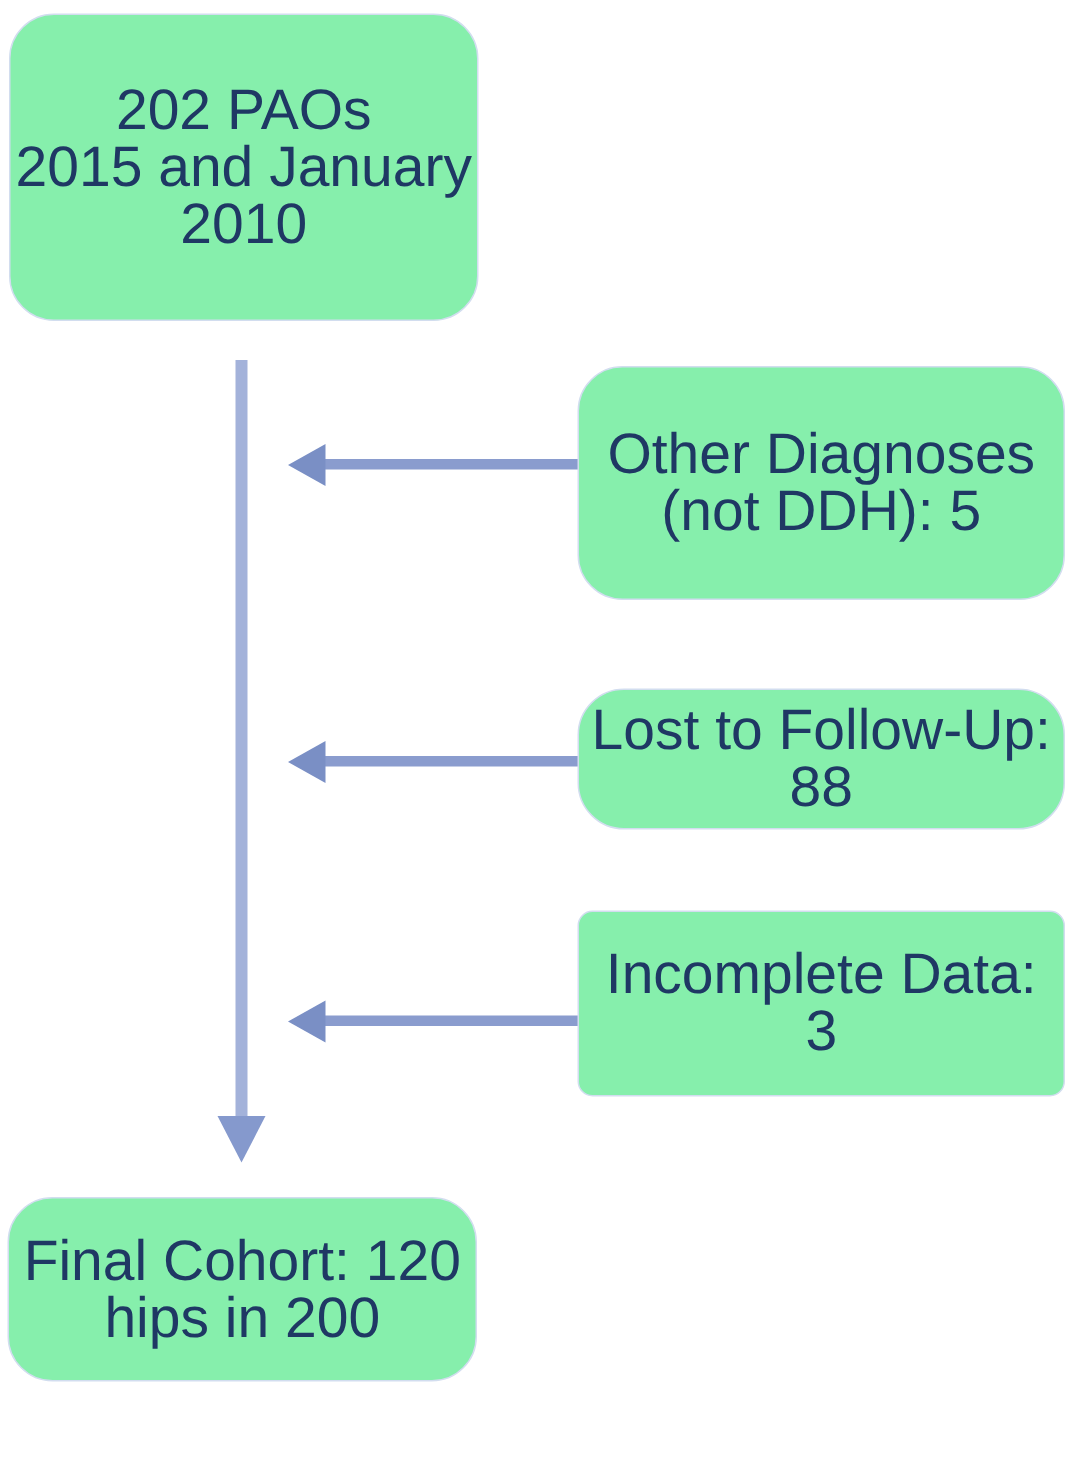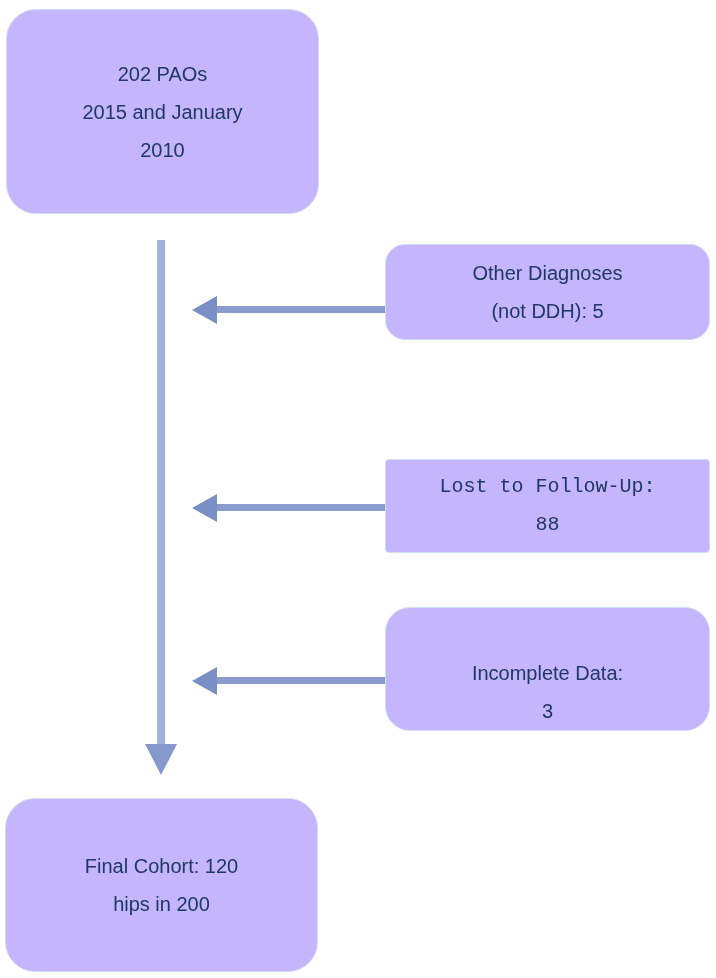--- a/index.html
+++ b/index.html
@@ -4,35 +4,35 @@
 <style>
   html, body { margin: 0; padding: 0; background: #ffffff; }
   body {
     width: 716px; height: 978px; position: relative;
     font-family: "Liberation Sans", sans-serif;
   }
   .canvas { position: absolute; inset: 0; width: 716px; height: 978px; }
   .arrows { position: absolute; left: 0; top: 0; width: 716px; height: 978px; }
   .box {
     position: absolute;
-    background: #c4b5fd;
+    background: #86efac;
     border: 1px solid #d2ddef;
     box-sizing: border-box;
     display: flex; flex-direction: column;
     align-items: center; justify-content: center;
     text-align: center;
     color: #1f3864;
-    font-size: 20px;
+    font-size: 38px;
     line-height: 38px;
   }
   .box-start { left: 6px;   top: 9px;   width: 313px; height: 205px; border-radius: 30px; }
-  .box-r1    { left: 385px; top: 244px; width: 325px; height: 96px; border-radius: 20px; }
-  .box-r2    { left: 385px; top: 459px; width: 325px; height: 94px;  border-radius: 4px; font-family: Liberation Mono, monospace; }
-  .box-r3    { left: 385px; top: 607px; width: 325px; height: 124px; border-radius: 25px; justify-content: flex-end; }
-  .box-final { left: 5px;   top: 798px; width: 313px; height: 174px; border-radius: 30px; }
+  .box-r1    { left: 385px; top: 244px; width: 325px; height: 156px; border-radius: 30px; }
+  .box-r2    { left: 385px; top: 459px; width: 325px; height: 94px;  border-radius: 31px; }
+  .box-r3    { left: 385px; top: 607px; width: 325px; height: 124px; border-radius: 10px; }
+  .box-final { left: 5px;   top: 798px; width: 313px; height: 123px; border-radius: 30px; }
 </style>
 </head>
 <body>
 
 <div class="canvas">
 
   <svg class="arrows" viewBox="0 0 716 978" aria-hidden="true">
 
     <rect x="157" y="240" width="8" height="504" fill="#a3b2da"></rect>
     <polygon points="145,744 177,744 161,775" fill="#8599cd"></polygon>

